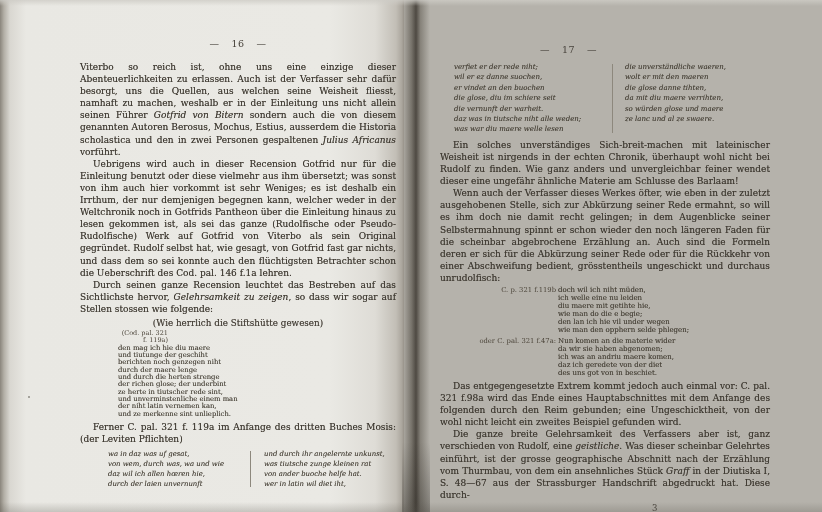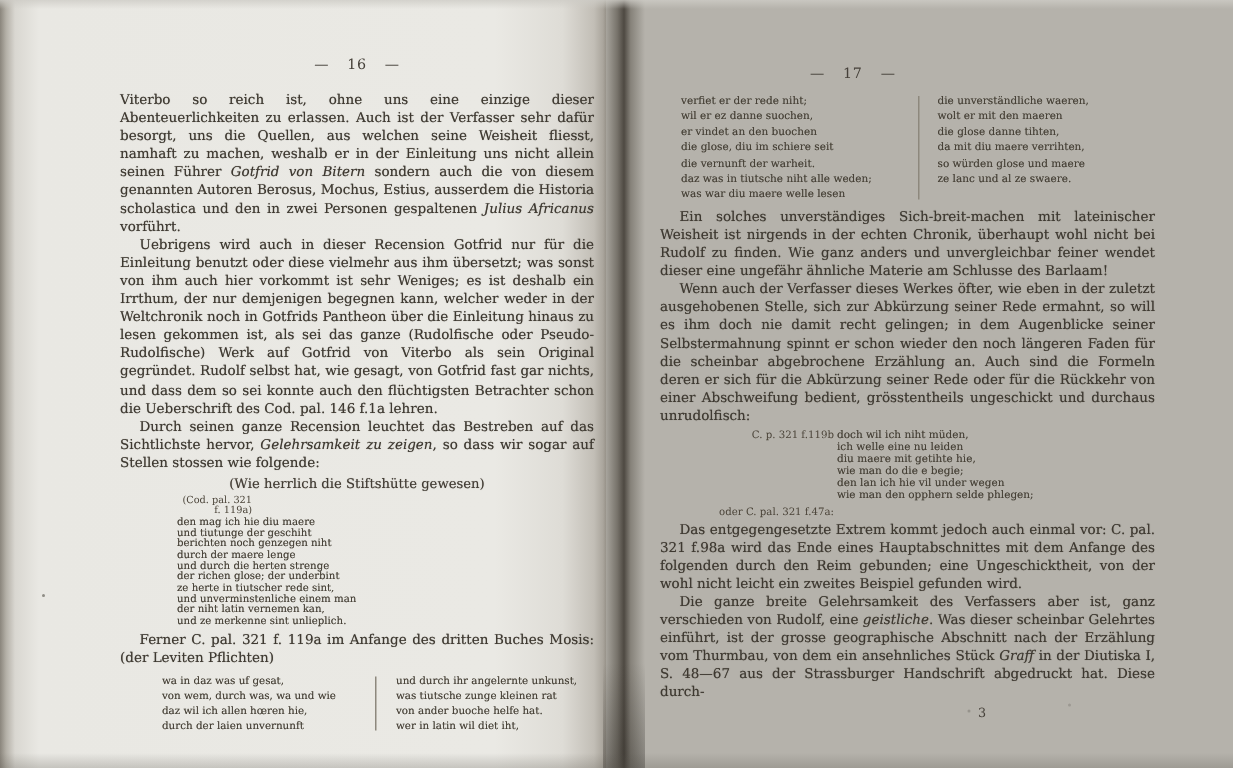--- a/index.html
+++ b/index.html
@@ -58,21 +58,21 @@
   .verse-heading{
     text-align:center;font-size:8.8px;margin:3px 0 2px;color:#433d35;
     text-shadow:0 0 .5px rgba(62,57,48,.6);
   }
   
   .cit-row{display:flex;margin-left:30px;margin-top:1px;flex-direction:column;}
   .cit-label{width:58px;font-size:6.5px;line-height:7.3px;text-align:right;color:#4b4439;white-space:nowrap;}
   .cit-lines{margin-left:8px;font-size:6.8px;line-height:7.35px;color:#464036;}
   .vln{white-space:nowrap;text-shadow:0 0 .4px rgba(62,57,48,.5);}
   
-  .two-col{display:flex;margin-top:4px;margin-left:28px;font-size:6.9px;line-height:10px;color:#464036;}
+  .two-col{display:flex;margin-top:4px;margin-left:28px;font-size:6.9px;line-height:10px;color:#464036;font-style:italic;}
   .two-col .colL{width:142px;}
   .col-div{width:1px;background:#8d887d;margin:2px 0;}
   .two-col .colR{margin-left:13px;}
   .two-col-right{margin-left:14px;font-size:7px;line-height:10.4px;}
   .two-col-right .colL{width:158px;}
   .two-col-right .colR{margin-left:12px;}
   
   .citR{display:flex;margin-left:2px;margin-top:2px;}
   .citR-label{width:114px;text-align:right;font-size:6.8px;line-height:8.1px;color:#4b4439;white-space:nowrap;}
   .citR-lines{margin-left:2px;font-size:7px;line-height:8.1px;color:#464036;}
@@ -169,20 +169,27 @@
             <div class="vln">doch wil ich niht müden,</div>
             <div class="vln">ich welle eine nu leiden</div>
             <div class="vln">diu maere mit getihte hie,</div>
             <div class="vln">wie man do die e begie;</div>
             <div class="vln">den lan ich hie vil under wegen</div>
             <div class="vln">wie man den opphern selde phlegen;</div>
           </div>
       </div>
       <div class="citR">
         <div class="citR-label">oder C. pal. 321 f.47a:</div>
+        <div class="citR-lines">
+            <div class="vln">Nun komen an die materie wider</div>
+            <div class="vln">da wir sie haben abgenomen;</div>
+            <div class="vln">ich was an andriu maere komen,</div>
+            <div class="vln">daz ich geredete von der diet</div>
+            <div class="vln">des uns got von in beschiet.</div>
+          </div>
       </div>
       <p class="para mt3"><span>Das entgegengesetzte Extrem kommt jedoch auch einmal vor: C. pal. 321 f.98a wird das Ende eines Hauptabschnittes mit dem Anfange des folgenden durch den Reim gebunden; eine Ungeschicktheit, von der wohl nicht leicht ein zweites Beispiel gefunden wird.</span></p>
       <p class="para"><span>Die ganze breite Gelehrsamkeit des Verfassers aber ist, ganz verschieden von Rudolf, eine </span><span class="it">geistliche</span><span>.  Was dieser scheinbar Gelehrtes einführt, ist der grosse geographische Abschnitt nach der Erzählung vom Thurmbau, von dem ein ansehnliches Stück </span><span class="it">Graff</span><span> in der Diutiska I, S. 48—67 aus der Strassburger Handschrift abgedruckt hat.  Diese durch-</span></p>
       <div class="sig">3</div>
     </div>
   </div>
 
   <div class="speck" style="left:28px;top:396px;"></div>
   <div class="speck" style="left:645px;top:473px;opacity:.5;"></div>
   <div class="speck" style="left:712px;top:469px;opacity:.4;"></div>

